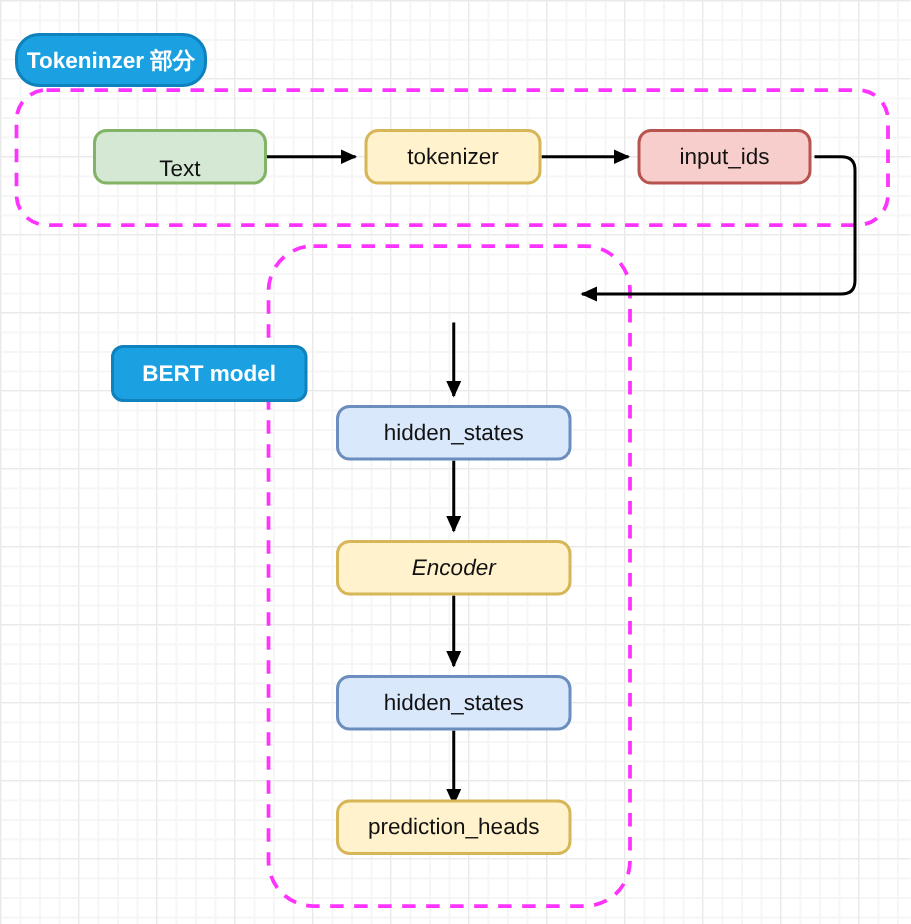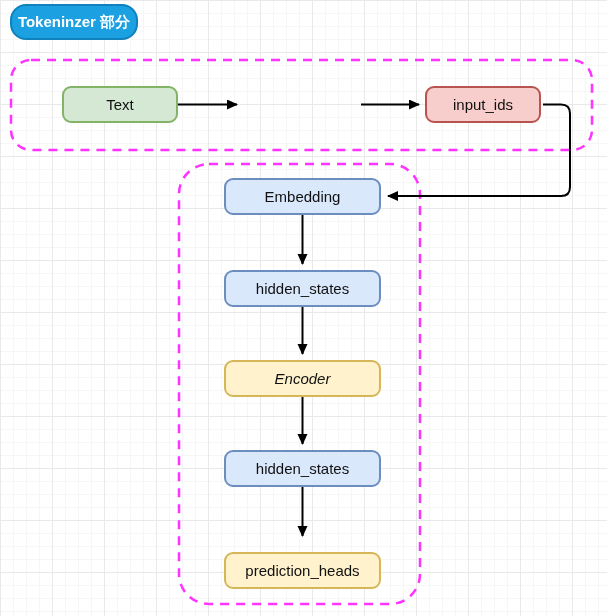--- a/index.html
+++ b/index.html
@@ -30,30 +30,30 @@
   .node-red   {background:#f8cecc;border-color:#b85450;}
   .node-blue  {background:#dae8fc;border-color:#6c8ebf;}
   .section-label{
     position:absolute;box-sizing:border-box;
     display:flex;align-items:center;justify-content:center;
     border-radius:8px;
     background:#1ba0e1;border:2px solid #0f81bd;
     color:#ffffff;font-size:15px;font-weight:bold;white-space:nowrap;
   }
   
-  #lbl-tokenizer-section{left:10px;top:4px;width:128px;height:36px;border-radius:16px;}
+  #lbl-tokenizer-section{left:10px;top:22px;width:128px;height:36px;border-radius:16px;}
   #lbl-bert-model{left:74px;top:230px;width:131px;height:38px;}
-  #node-text      {left:62px; top:86px; width:116px;height:37px;}
+  #node-text      {left:62px; top:86px; width:116px;height:37px;align-items:flex-end;}
   #node-tokenizer {left:243px;top:86px; width:118px;height:37px;}
   #node-input-ids {left:425px;top:86px; width:116px;height:37px;}
   #node-embedding       {left:224px;top:178px;width:157px;height:37px;}
   #node-hidden-states-1 {left:224px;top:270px;width:157px;height:37px;}
   #node-encoder         {left:224px;top:360px;width:157px;height:37px;font-style:italic;}
   #node-hidden-states-2 {left:224px;top:450px;width:157px;height:37px;}
-  #node-prediction-heads{left:224px;top:552px;width:157px;height:37px;}
+  #node-prediction-heads{left:224px;top:533px;width:157px;height:37px;}
 </style>
 </head>
 <body>
 
 <div class="canvas">
 
   <svg class="layer" viewBox="0 0 607 616" xmlns="http://www.w3.org/2000/svg">
     <defs>
       <marker id="ah" markerUnits="userSpaceOnUse" markerWidth="14" markerHeight="12" refX="10" refY="5" orient="auto">
         <path d="M0 0 L11 5 L0 10 Z" fill="#000"></path>
@@ -68,31 +68,34 @@
     <path d="M543 104.5 H561 Q570 104.5 570 113.5 V187 Q570 196 561 196 H388" fill="none" stroke="#000" stroke-width="2" marker-end="url(#ah)"></path>
     <path d="M302.5 215 V264" fill="none" stroke="#000" stroke-width="2" marker-end="url(#ah)"></path>
     <path d="M302.5 307 V354" fill="none" stroke="#000" stroke-width="2" marker-end="url(#ah)"></path>
     <path d="M302.5 397 V444" fill="none" stroke="#000" stroke-width="2" marker-end="url(#ah)"></path>
     <path d="M302.5 487 V536" fill="none" stroke="#000" stroke-width="2" marker-end="url(#ah)"></path>
   </svg>
 
   <div class="section-label" id="lbl-tokenizer-section">
     <span>Tokeninzer 部分</span>
   </div>
+  <div class="section-label" id="lbl-bert-model">
+    <span>BERT model</span>
+  </div>
 
   <div class="node node-green" id="node-text">
     <span>Text</span>
+  </div>
+  <div class="node node-yellow" id="node-tokenizer">
+    <span>tokenizer</span>
   </div>
   <div class="node node-red" id="node-input-ids">
     <span>input_ids</span>
   </div>
 
-  <div class="node node-blue" id="node-embedding">
-    <span>Embedding</span>
-  </div>
   <div class="node node-blue" id="node-hidden-states-1">
     <span>hidden_states</span>
   </div>
   <div class="node node-yellow" id="node-encoder">
     <span>Encoder</span>
   </div>
   <div class="node node-blue" id="node-hidden-states-2">
     <span>hidden_states</span>
   </div>
   <div class="node node-yellow" id="node-prediction-heads">

